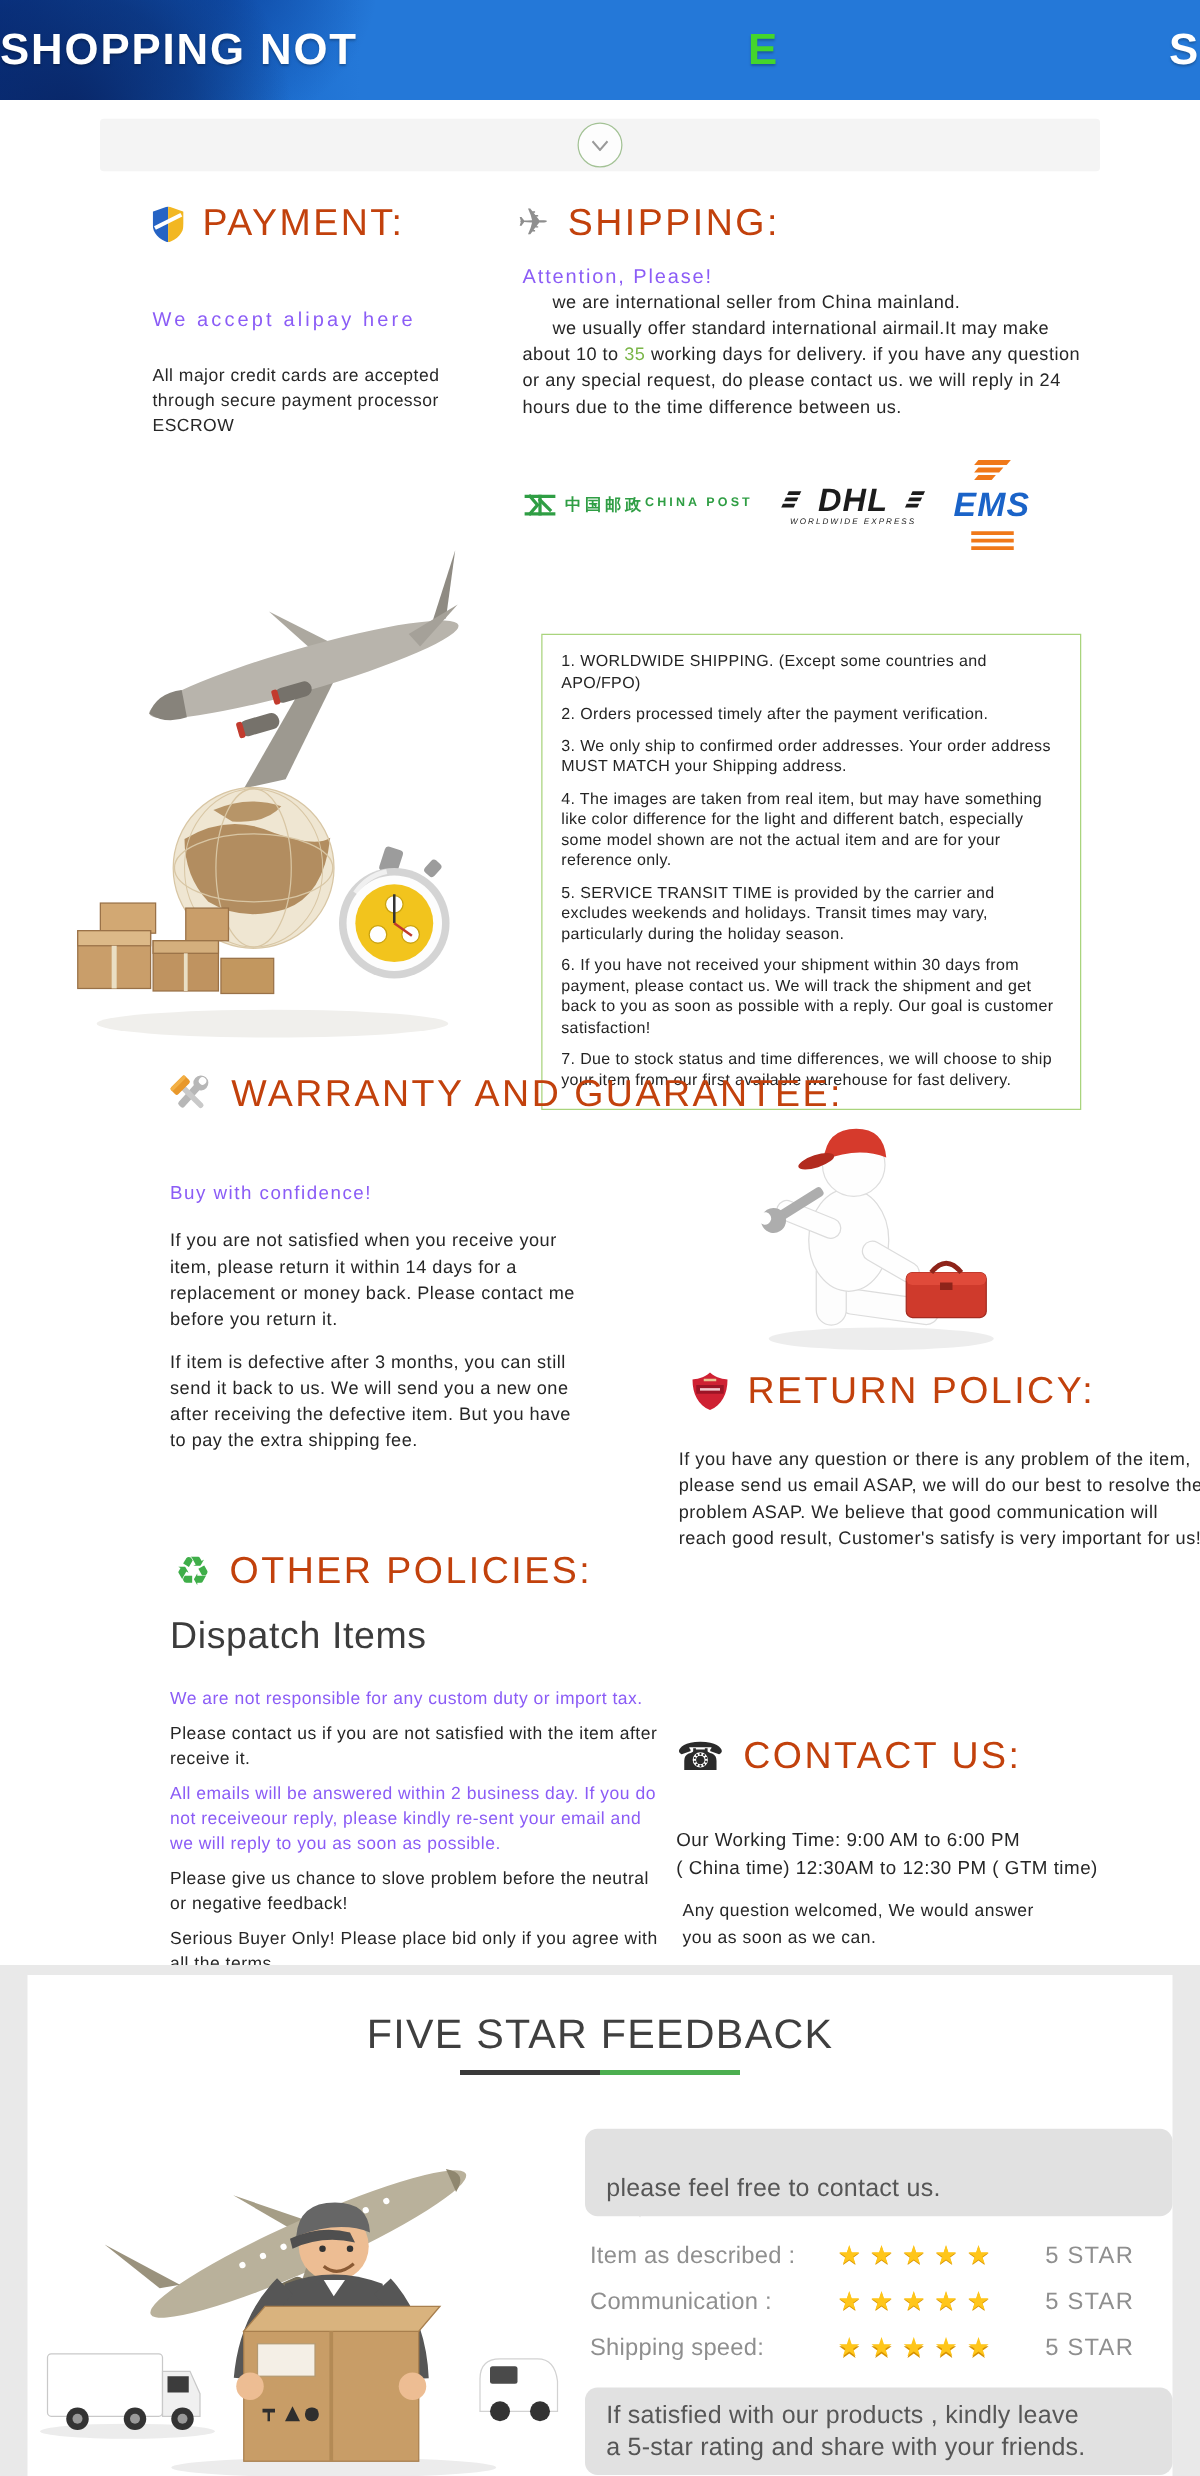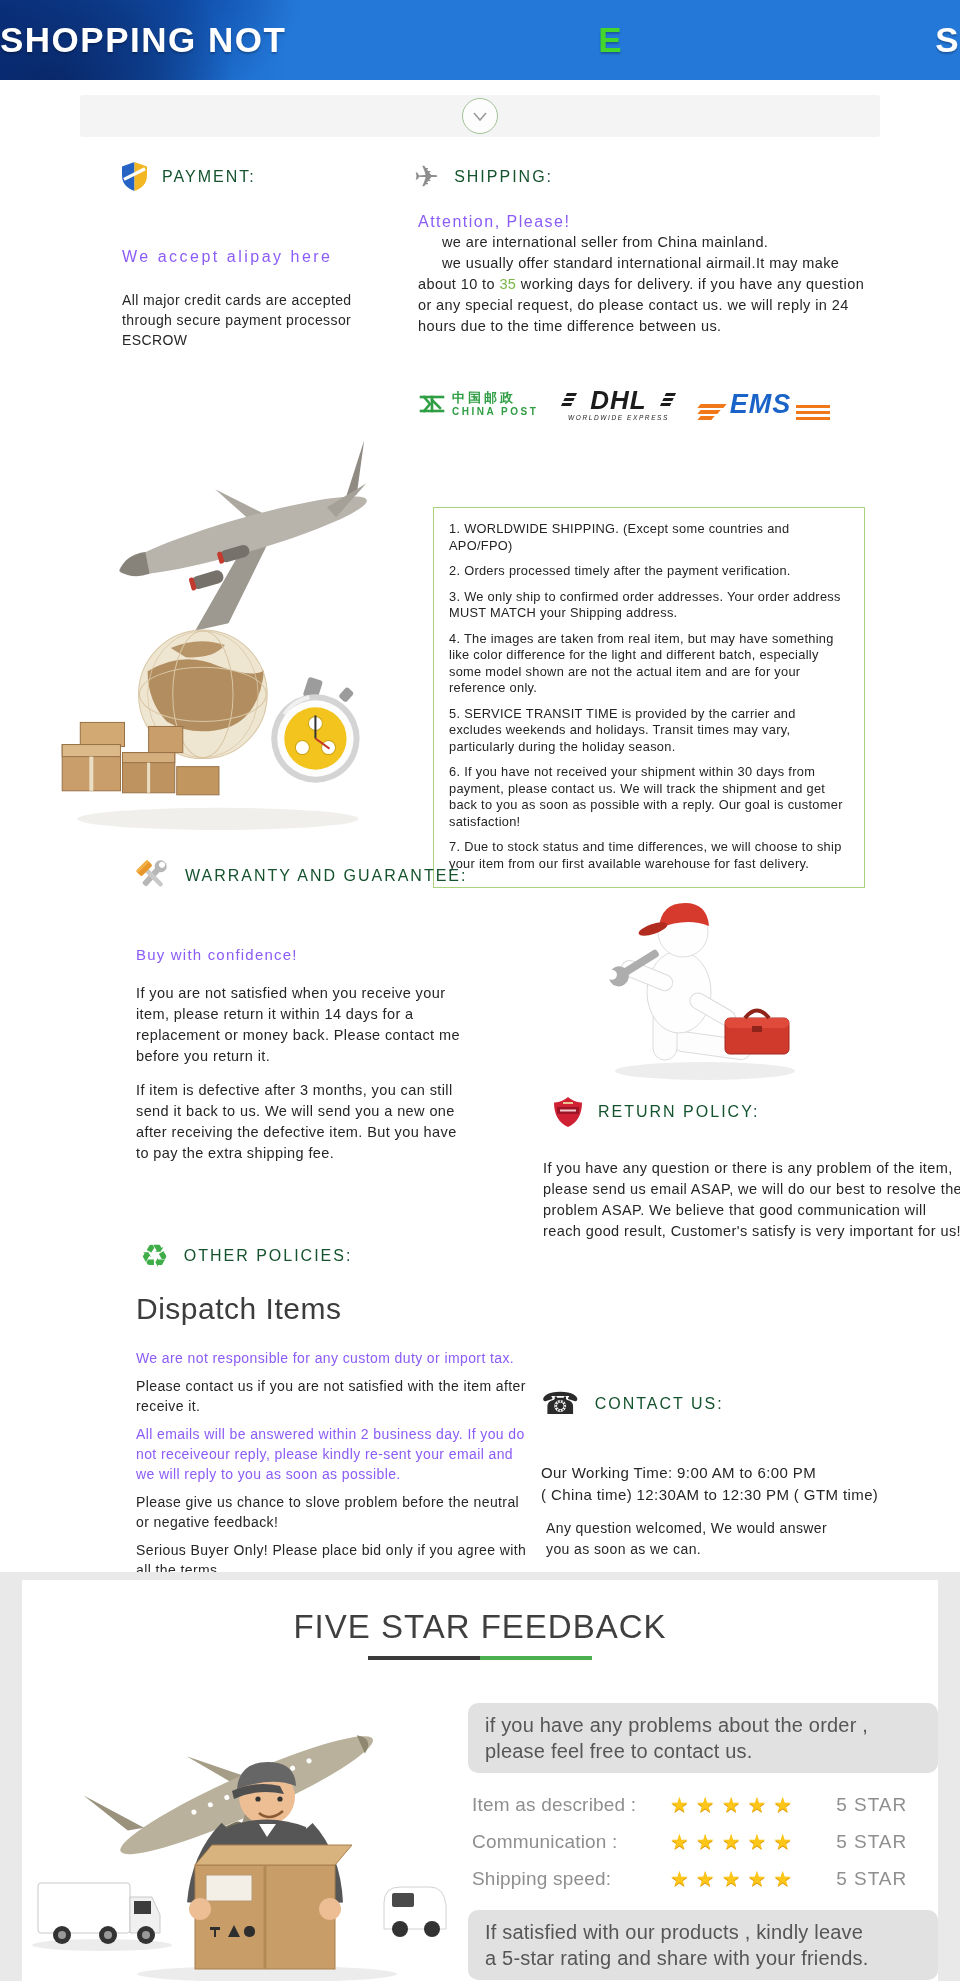--- a/index.html
+++ b/index.html
@@ -17,21 +17,21 @@
     align-items:center; justify-content:space-between; color:#fff; font-size:35px; font-weight:bold;
     letter-spacing:1.5px; text-shadow:0 2px 2px rgba(0,0,0,.25); }
 
   
   .collapse-bar { position:absolute; left:80px; top:95px; width:800px; height:42px; background:#f4f4f4; border-radius:3px; }
   .collapse-circle { position:absolute; left:382px; top:3px; width:36px; height:36px; border-radius:50%;
     background:#fdfdfd; border:1px solid #a3c295; display:flex; align-items:center; justify-content:center; cursor:pointer; }
 
   
   .sec-heading { position:absolute; display:flex; align-items:center; gap:15px; }
-  .sec-heading h2 { font-size:16px; font-weight:400; letter-spacing:2px; color:#14532d; white-space:nowrap; }
+  .sec-heading h2 { font-size:30px; font-weight:400; letter-spacing:2px; color:#c2410c; white-space:nowrap; }
   .glyph-icon { font-size:30px; line-height:1; }
   .plane-glyph { color:#8e8e8e; }
   .recycle-glyph { color:#3fae49; font-size:32px; }
   .phone-glyph { color:#2b2b2b; font-size:31px; }
 
   .green-text { color:#8b5cf6; }
   .body-text { color:#262626; font-size:14.5px; line-height:21px; letter-spacing:.4px; }
 
   
   .payment-highlight { position:absolute; left:122px; top:248px; font-size:16px; letter-spacing:2.5px; }
@@ -39,29 +39,29 @@
 
   
   .shipping-text { position:absolute; left:418px; top:211px; width:452px; }
   .shipping-text .lead { font-size:16px; letter-spacing:1.5px; line-height:21px; }
   .shipping-text .ind { text-indent:24px; }
   .shipping-text p { font-size:14.5px; line-height:21px; letter-spacing:.4px; color:#262626; }
   .hl-num { color:#7ab648; }
 
   .carriers { position:absolute; left:418px; top:382px; width:450px; height:44px; display:flex; align-items:center; gap:26px; }
   .cp-logo { display:flex; align-items:center; gap:6px; }
-  .cp-text { display:flex; flex-direction:column; line-height:1.15; }
+  .cp-text { display:flex; flex-direction:row; line-height:1.15; }
   .cp-cn { color:#2f9e44; font-size:13px; font-weight:bold; letter-spacing:3px; white-space:nowrap; }
   .cp-en { color:#2f9e44; font-size:10px; font-weight:bold; letter-spacing:2.5px; }
   .dhl-logo { display:flex; flex-direction:column; align-items:center; line-height:1; }
   .dhl-word { display:flex; align-items:center; gap:16px; }
   .dhl-bar { width:10px; height:3px; background:#1c1c1c; transform:skewX(-25deg); box-shadow:0 5px 0 #1c1c1c,0 -5px 0 #1c1c1c; }
   .dhl-name { font-style:italic; font-weight:bold; font-size:26px; color:#1c1c1c; letter-spacing:1px; }
   .dhl-sub { font-size:6.5px; letter-spacing:1.6px; color:#1c1c1c; margin-top:2px; font-style:italic; }
-  .ems-logo { display:flex; align-items:flex-end; gap:5px; }
+  .ems-logo { display:flex; align-items:center; gap:5px;flex-direction:column; }
   .ems-wing { display:flex; flex-direction:column; gap:2px; }
   .ems-wing i { display:block; width:26px; height:4px; background:#f07818; transform:skewX(-40deg); }
   .ems-wing i:nth-child(2){ width:20px; } .ems-wing i:nth-child(3){ width:14px; }
   .ems-name { font-style:italic; font-weight:bold; font-size:27px; color:#1a63c8; letter-spacing:1px; }
   .ems-lines { display:flex; flex-direction:column; gap:3px; }
   .ems-lines i { display:block; width:34px; height:3px; background:#f07818; }
 
   .notes-box { position:absolute; left:433px; top:507px; width:432px; min-height:316px;
     border:1px solid #a9d47d; background:#fff; padding:13px 12px 6px 15px; }
   .notes-box .note { font-size:12.8px; line-height:16.5px; letter-spacing:.3px; color:#242424; margin-bottom:9px; }
@@ -402,21 +402,21 @@
               <path d="M196 262 l6 -12 l6 12 Z"></path>
               <rect x="212" y="251" width="11" height="11" rx="5"></rect>
             </g>
             <circle cx="168" cy="234" r="11" fill="#edbd93"></circle>
             <circle cx="298" cy="234" r="11" fill="#edbd93"></circle>
           </g>
         </svg>
       </div>
 
       <div class="bubble bubble-top">
-        <span>if you have any problems about the order ,</span><br>
+        <br>
         <span>please feel free to contact us.</span>
       </div>
 
       <div class="ratings">
         <div class="rating-row">
           <span class="rating-label">Item as described :</span>
           <span class="rating-stars">
             <span>★</span>
               <span>★</span>
               <span>★</span>

